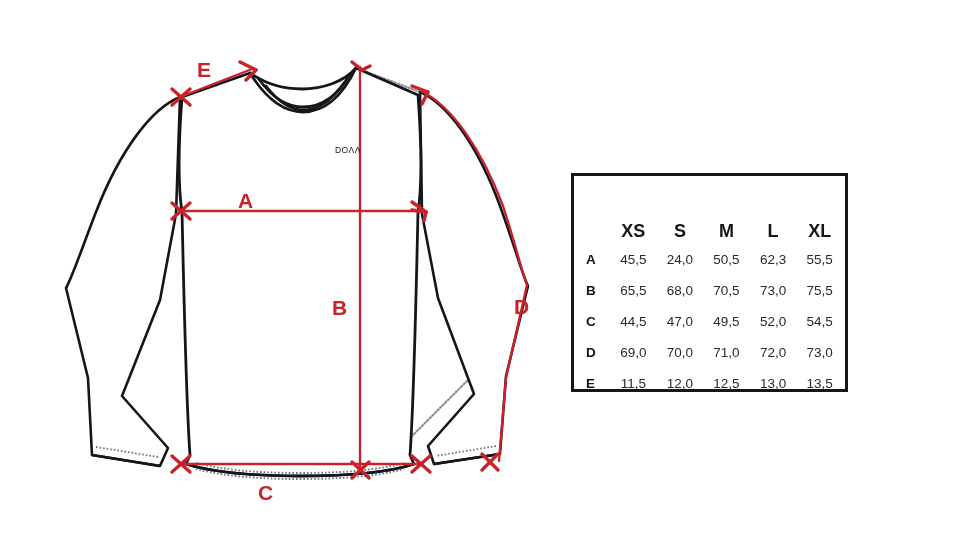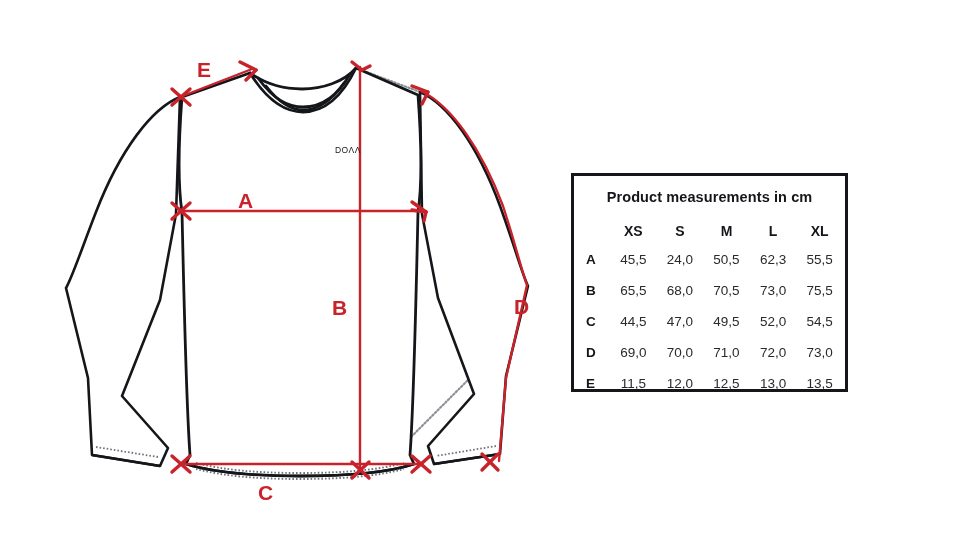--- a/index.html
+++ b/index.html
@@ -96,21 +96,21 @@
     padding: 0;
     text-align: center;
     font-size: 13.5px;
     color: #2a2a2c;
     height: 31px;
     vertical-align: middle;
   }
   #size-table thead th {
     font-weight: bold;
     color: #15161a;
-    font-size: 14px;
+    font-size: 18px;
     height: 26px;
   }
   #size-table th.rowhead,
   #size-table thead th.corner {
     width: 24px;
     text-align: left;
     padding-left: 4px;
     font-weight: bold;
     color: #15161a;
   }
@@ -289,21 +289,20 @@
     <div class="meas-label" id="label-A">A</div>
     <div class="meas-label" id="label-B">B</div>
     <div class="meas-label" id="label-C">C</div>
     <div class="meas-label" id="label-D">D</div>
     <div class="meas-label" id="label-E">E</div>
 
     <div class="brand-logo">DOΛΛ</div>
   </div>
 
   <div id="measurement-table-panel">
-    <div id="table-title">Product measurements in cm</div>
 
     <table id="size-table">
       <thead>
         <tr>
           <th class="corner"></th>
           <th>XS</th>
           <th>S</th>
           <th>M</th>
           <th>L</th>
           <th>XL</th>

